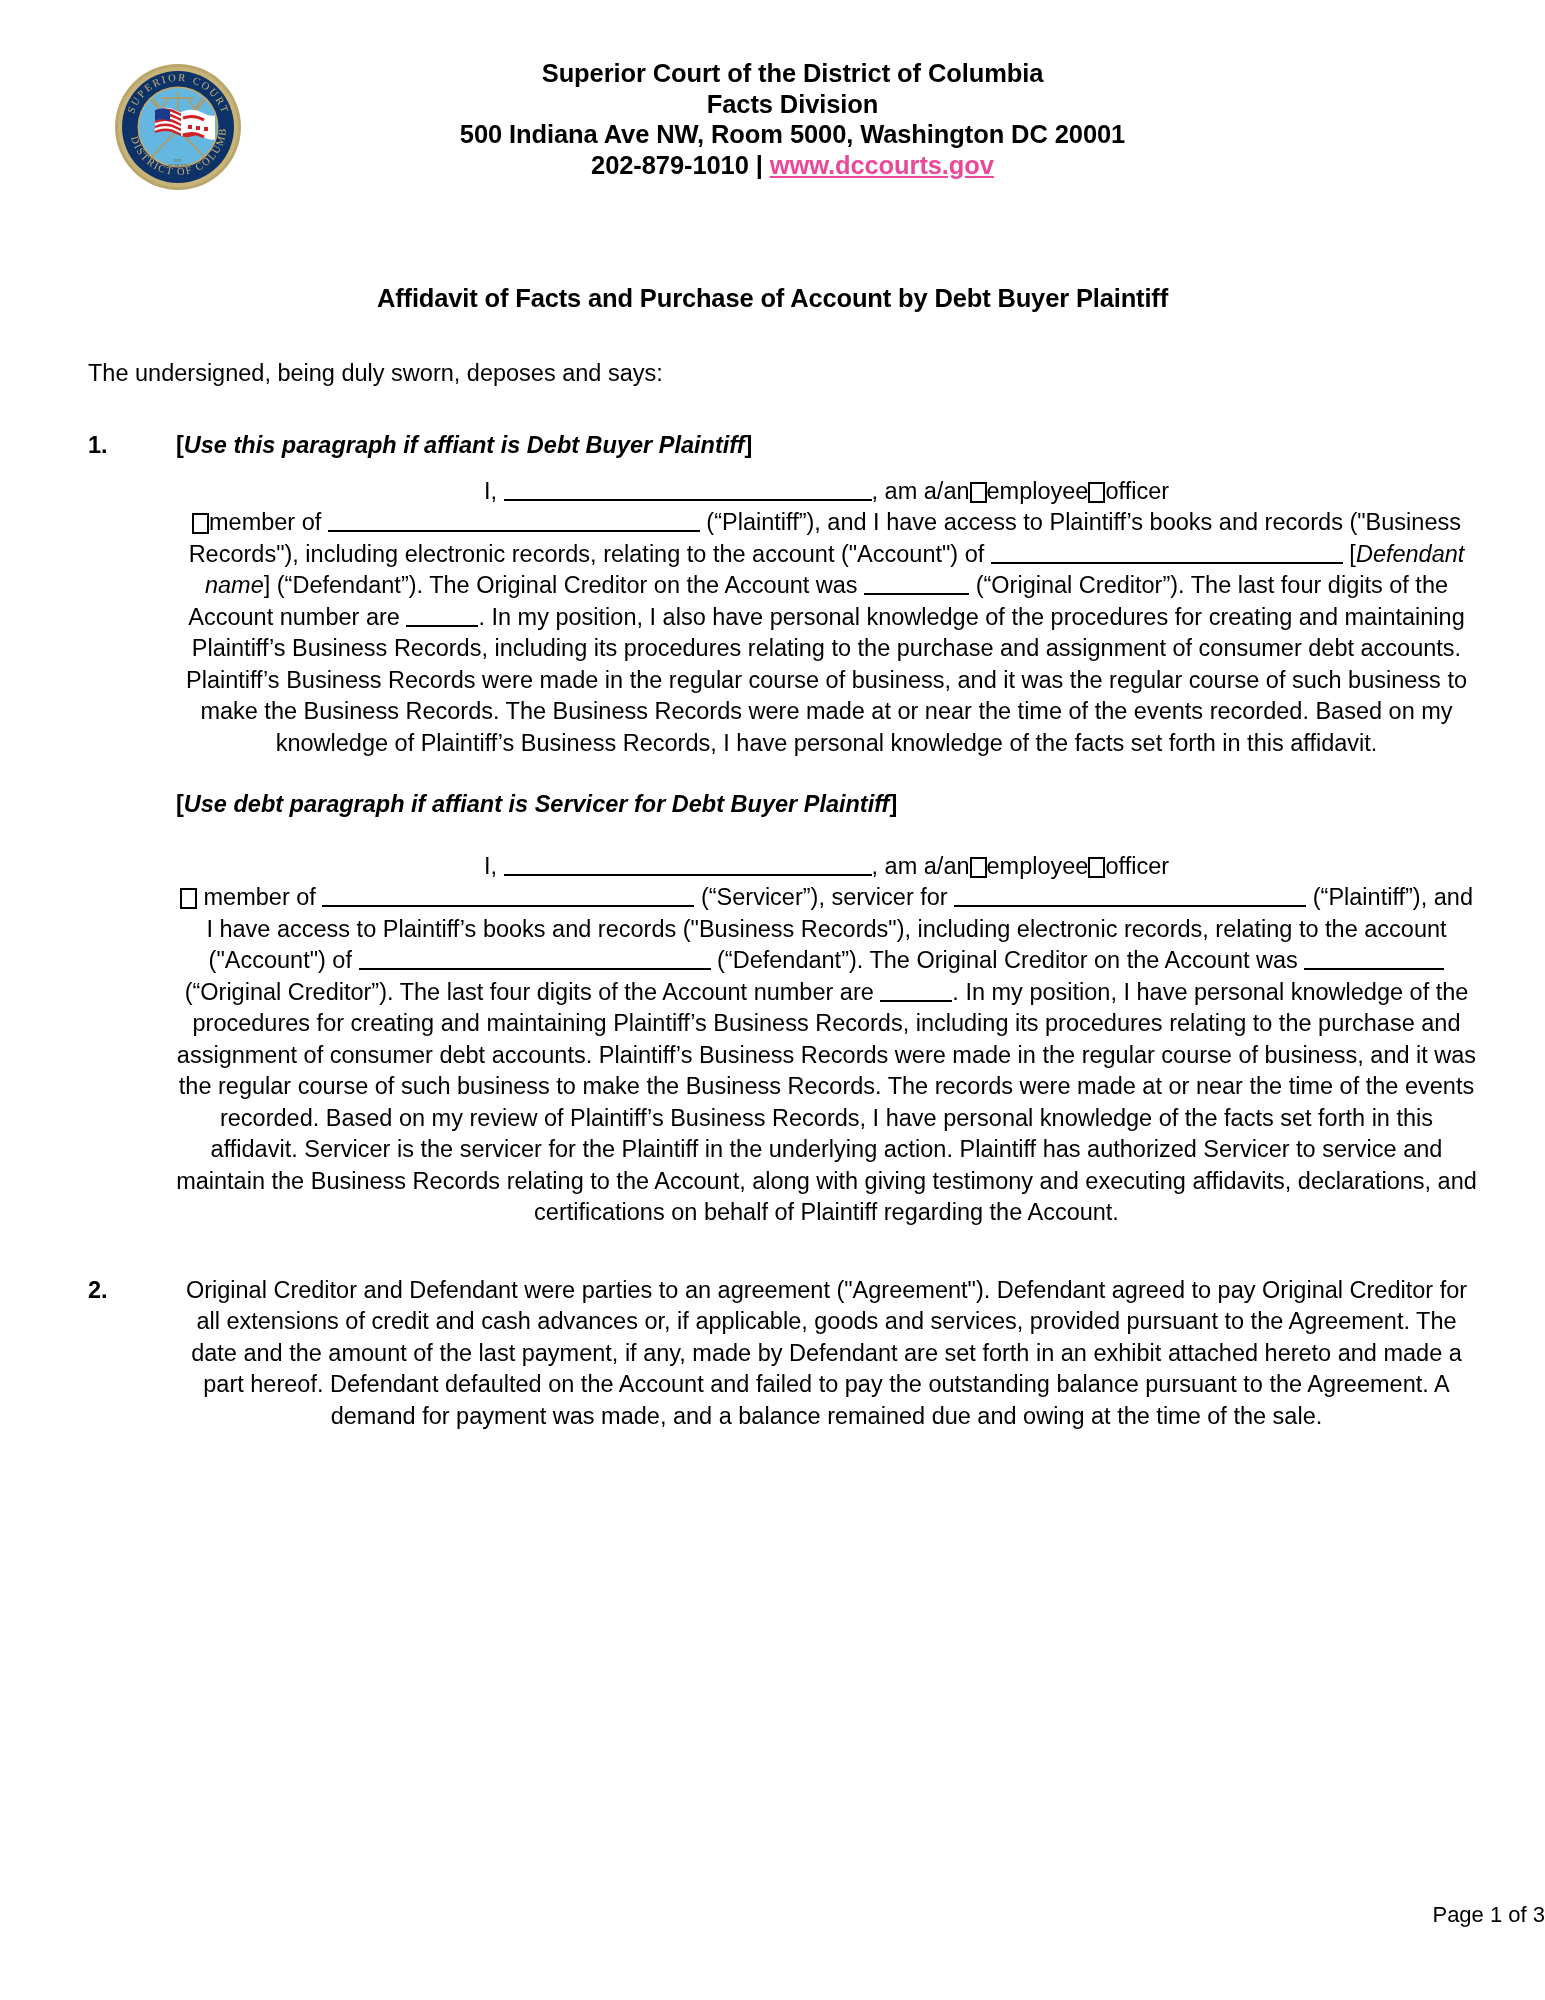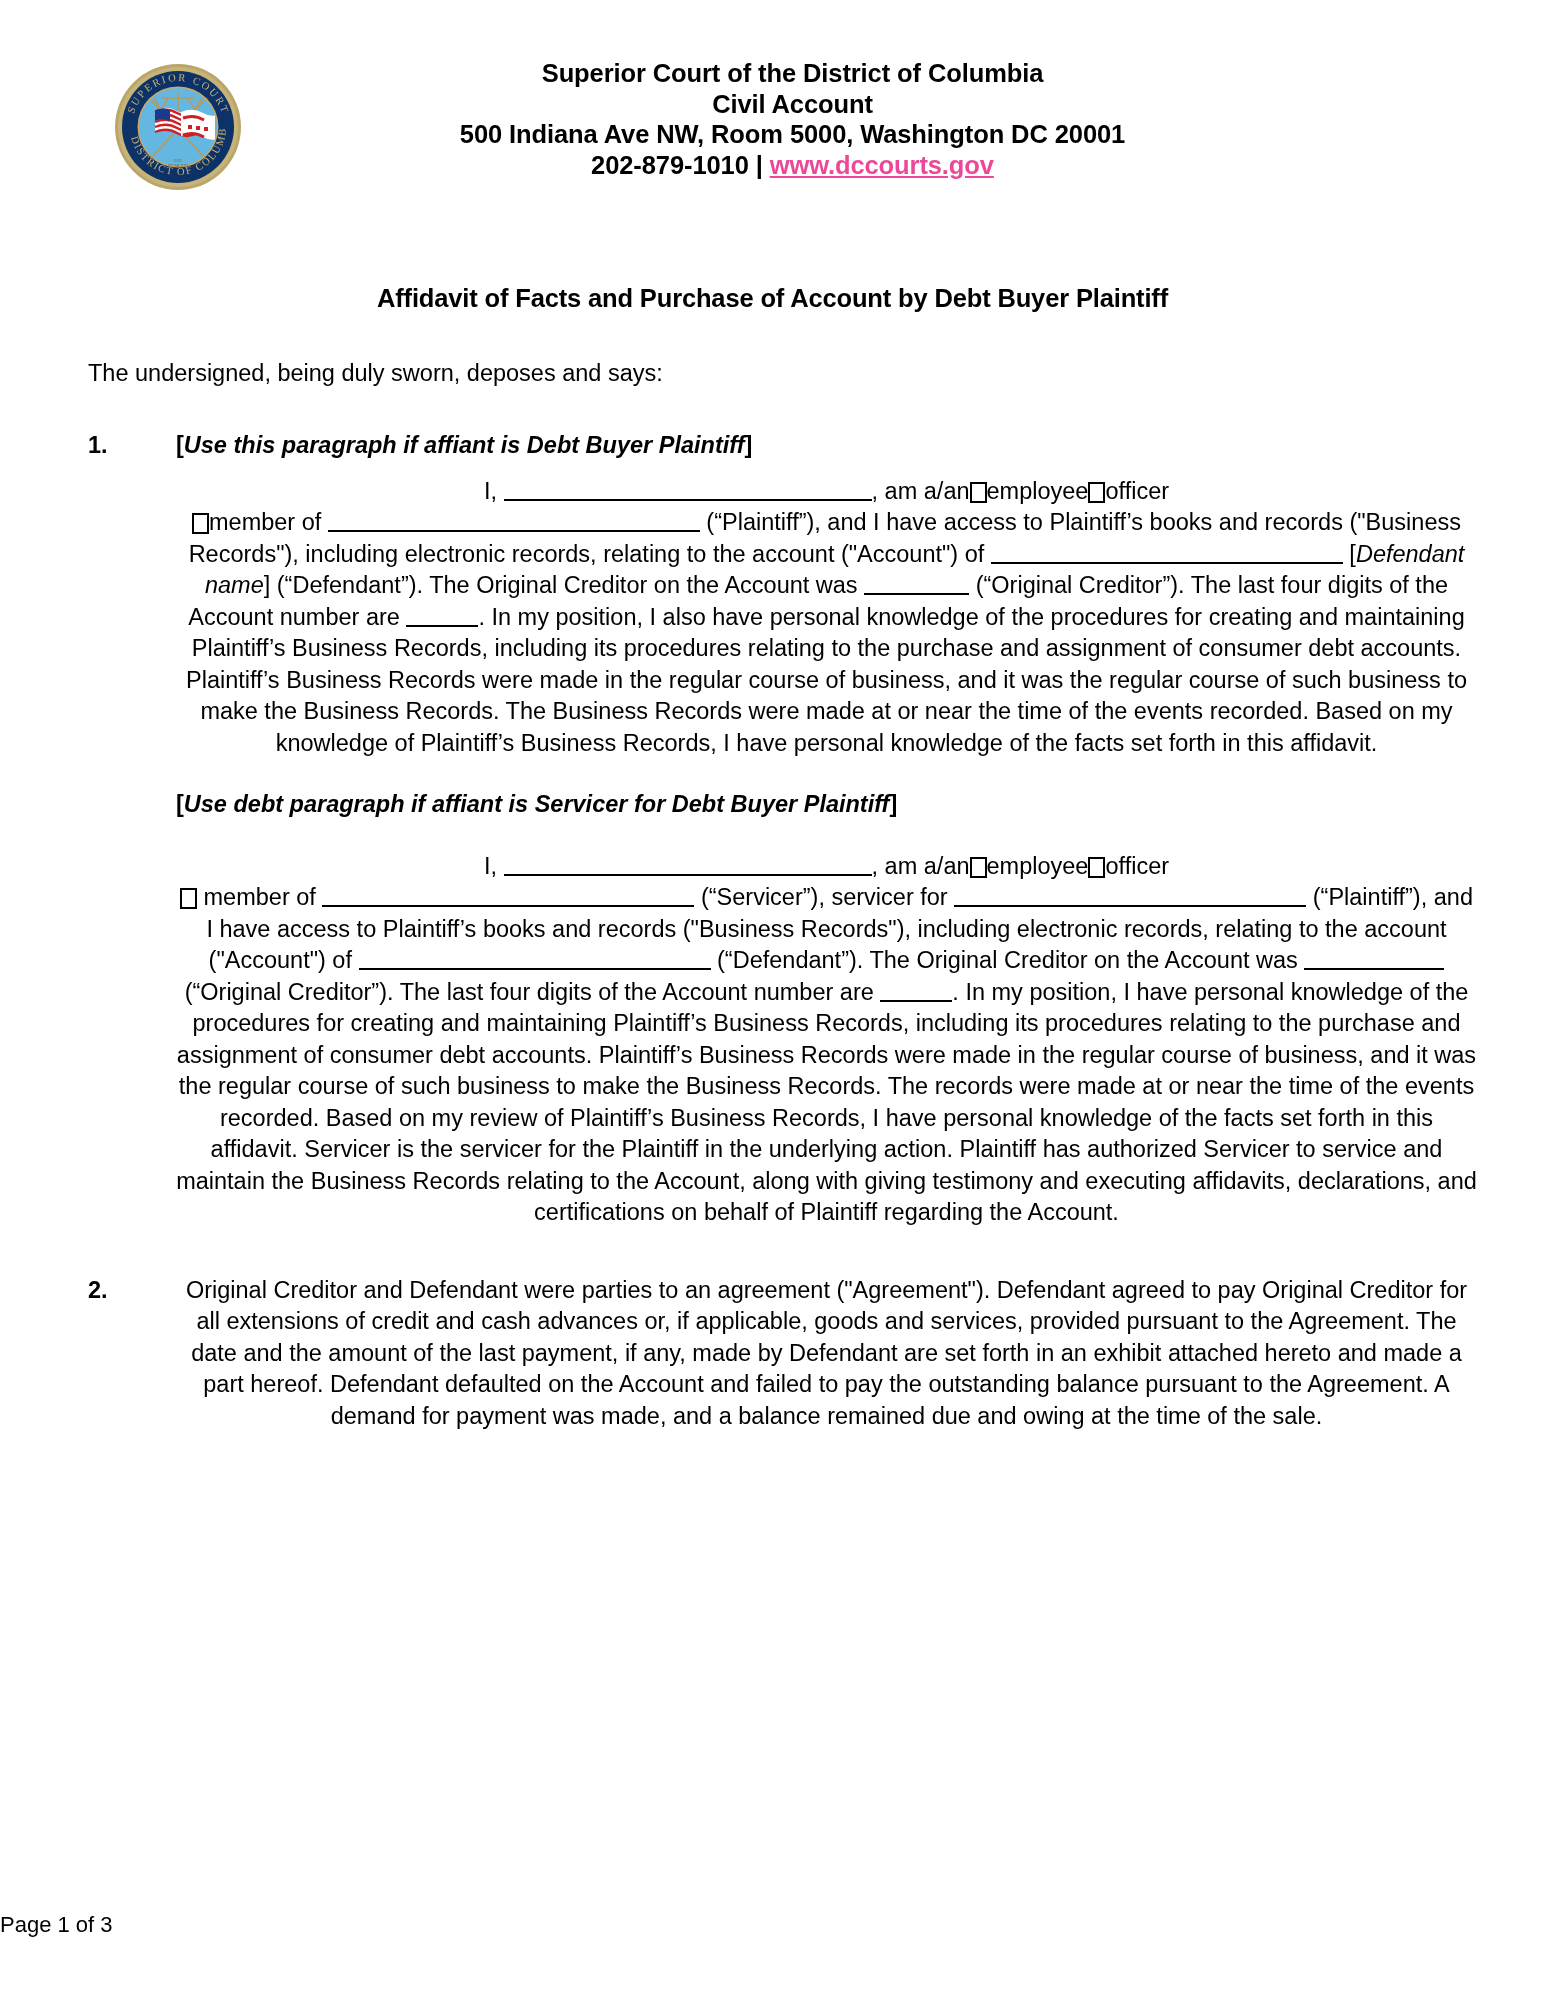--- a/index.html
+++ b/index.html
@@ -130,22 +130,22 @@
     vertical-align: -4px;
     background: #fff;
     box-sizing: border-box;
   }
 
   
   .footer {
     position: absolute;
     left: 0;
     right: 0;
-    bottom: 62px;
-    text-align: left;
+    bottom: 72px;
+    text-align: right;
     font-size: 22px;
   }
 </style>
 </head>
 <body>
 
 <div class="page">
 
   <div class="header">
 
@@ -199,21 +199,21 @@
         <text font-family="'Liberation Serif', serif" font-size="10.5" fill="#c8b478" letter-spacing="1.6">
           <textPath href="#arcBot" startOffset="7%">DISTRICT OF COLUMBIA</textPath>
         </text>
         <text x="65" y="100" text-anchor="middle" font-family="'Liberation Serif', serif" font-size="4.2" fill="#7a6535">EST.</text>
         <text x="65" y="105" text-anchor="middle" font-family="'Liberation Serif', serif" font-size="4.2" fill="#7a6535">MCMLXXI</text>
       </svg>
     </div>
 
     <div class="header-text">
       <span class="line">Superior Court of the District of Columbia</span>
-      <span class="line">Civil Account</span>
+      <span class="line">Facts Division</span>
       <span class="line">500 Indiana Ave NW, Room 5000, Washington DC 20001</span>
       <span class="line"><span>202-879-1010</span><span> | </span><a class="url-link" href="#">www.dccourts.gov</a></span>
     </div>
   </div>
 
   <div class="doc-title">Affidavit of Facts and Purchase of Account by Debt Buyer Plaintiff</div>
 
   <div class="body-wrap">
 
     <div class="intro">The undersigned, being duly sworn, deposes and says:</div>

